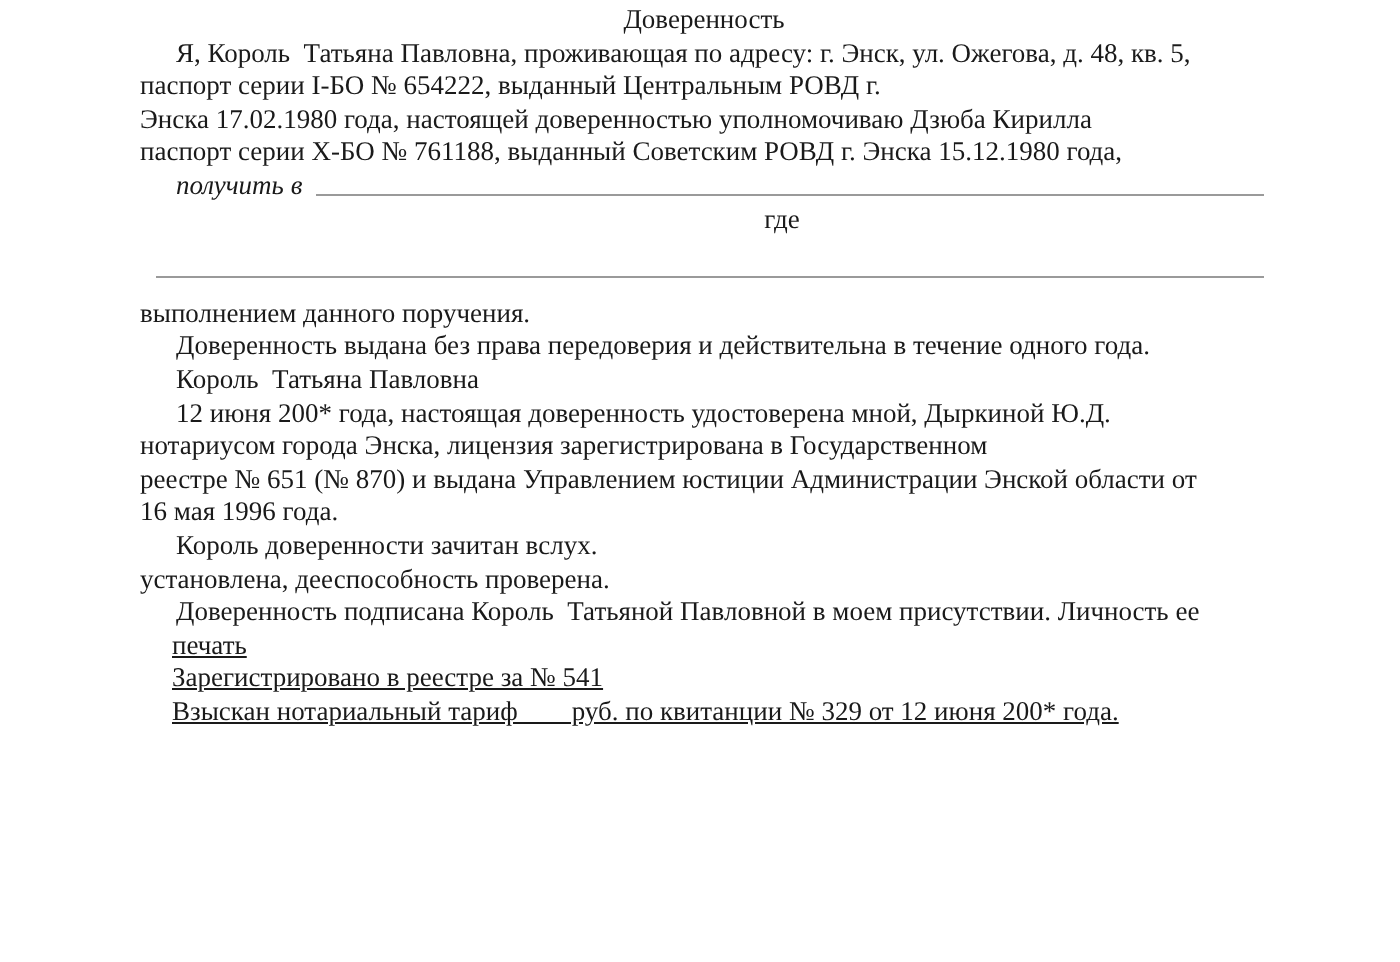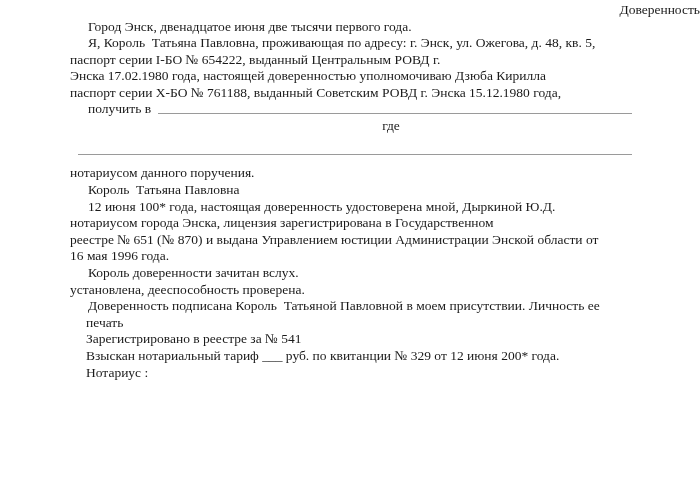--- a/index.html
+++ b/index.html
@@ -17,21 +17,21 @@
     -webkit-font-smoothing: antialiased;
   }
   .page {
     position: relative;
     width: 700px;
     height: 481px;
     box-sizing: border-box;
     padding: 0;
   }
   .doc-title {
-    text-align: right;
+    text-align: center;
     font-size: 13.5px;
     line-height: 16.5px;
     margin: 2px 0 0 0;
     padding-left: 4px;
   }
   .body-block {
     margin: 0;
     padding: 0 6px 0 70px;
   }
   p.line {
@@ -39,27 +39,29 @@
     font-size: 13.5px;
     line-height: 16.6px;
     white-space: pre-wrap;
     text-indent: 0;
   }
   p.line.indent {
     text-indent: 18px;
   }
   p.line.indent-sm {
     text-indent: 16px;
+    text-decoration: underline;
   }
   
   .fill-row {
     position: relative;
     height: 17px;
     font-size: 13.5px;
     line-height: 16.6px;
+    font-style: italic;
   }
   .fill-row .lead {
     display: inline-block;
     text-indent: 18px;
     padding-right: 4px;
   }
   .rule {
     position: absolute;
     height: 0;
     border-top: 1.4px solid #9a9a9a;
@@ -85,21 +87,20 @@
 </style>
 </head>
 <body>
 
 <div class="page">
 
   <div class="doc-title">Доверенность</div>
 
   <div class="body-block">
 
-    <p class="line indent">Город Энск, двенадцатое июня две тысячи первого года.</p>
     <p class="line indent">Я, Король  Татьяна Павловна, проживающая по адресу: г. Энск, ул. Ожегова, д. 48, кв. 5,</p>
     <p class="line">паспорт серии I-БО № 654222, выданный Центральным РОВД г.</p>
     <p class="line">Энска 17.02.1980 года, настоящей доверенностью уполномочиваю Дзюба Кирилла</p>
     <p class="line">паспорт серии Х-БО № 761188, выданный Советским РОВД г. Энска 15.12.1980 года,</p>
 
     <div class="fill-row">
       <span class="lead">получить в</span>
       <span class="rule r1"></span>
     </div>
 
@@ -107,31 +108,31 @@
       <span class="caption">где</span>
     </div>
 
     <div class="gap-row"></div>
 
     <div class="rule-row">
       <span class="rule r2"></span>
     </div>
 
 
-    <p class="line">нотариусом данного поручения.</p>
+    <p class="line">выполнением данного поручения.</p>
+    <p class="line indent">Доверенность выдана без права передоверия и действительна в течение одного года.</p>
     <p class="line indent">Король  Татьяна Павловна</p>
 
-    <p class="line indent">12 июня 100* года, настоящая доверенность удостоверена мной, Дыркиной Ю.Д.</p>
+    <p class="line indent">12 июня 200* года, настоящая доверенность удостоверена мной, Дыркиной Ю.Д.</p>
     <p class="line">нотариусом города Энска, лицензия зарегистрирована в Государственном</p>
     <p class="line">реестре № 651 (№ 870) и выдана Управлением юстиции Администрации Энской области от</p>
     <p class="line">16 мая 1996 года.</p>
 
     <p class="line indent">Король доверенности зачитан вслух.</p>
     <p class="line">установлена, дееспособность проверена.</p>
     <p class="line indent">Доверенность подписана Король  Татьяной Павловной в моем присутствии. Личность ее</p>
 
     <p class="line indent-sm">печать</p>
     <p class="line indent-sm">Зарегистрировано в реестре за № 541</p>
     <p class="line indent-sm">Взыскан нотариальный тариф ___ руб. по квитанции № 329 от 12 июня 200* года.</p>
-    <p class="line indent-sm">Нотариус :</p>
 
   </div>
 </div>
 
 </body></html>

